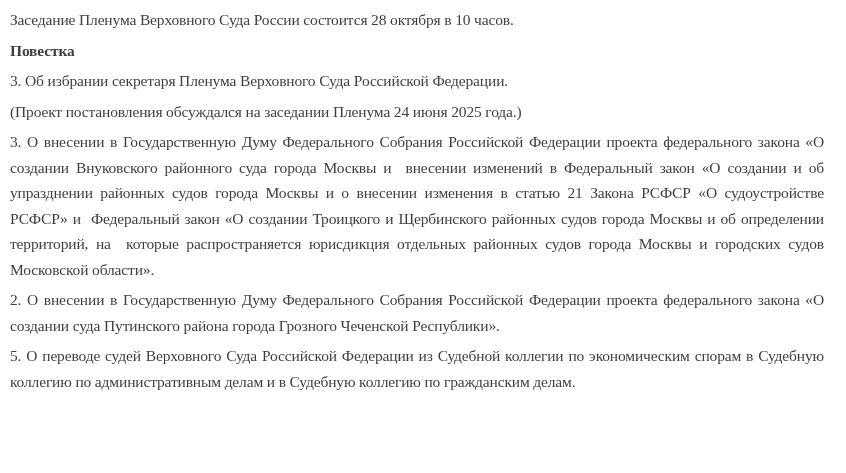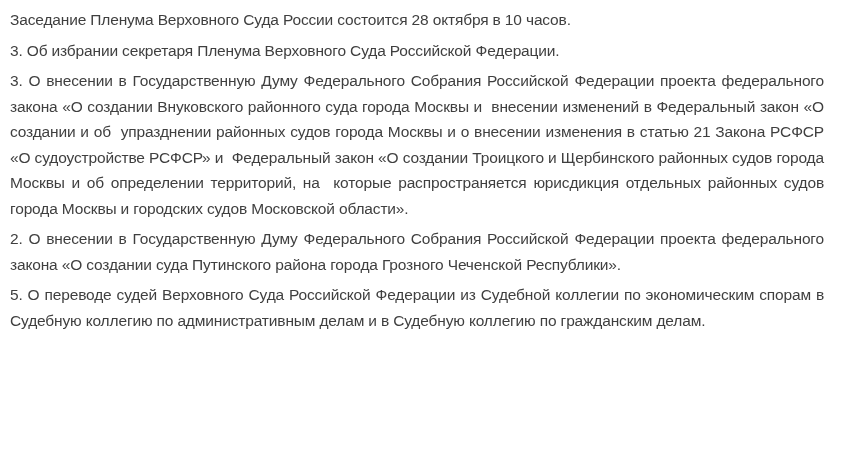--- a/index.html
+++ b/index.html
@@ -15,36 +15,39 @@
       font-size: 15.5px;
       line-height: 25.5px;
       letter-spacing: -0.15px;
       color: #3f3f3f;
       background: #ffffff;
     }
     .doc p {
       margin: 0 12px 5px 0;
       text-align: justify;
       white-space: pre-wrap;
+      font-family: Liberation Serif, serif;
     }
     .doc p.heading {
       font-weight: bold;
       text-align: left;
     }
   </style>
 </head>
 <body>
 
 <div class="doc">
   <p>Заседание Пленума Верховного Суда России состоится 28 октября в 10 часов.</p>
 
+  <p class="heading">Повестка</p>
 
   <p>3. Об избрании секретаря Пленума Верховного Суда Российской Федерации.</p>
 
 
+  <p>(Проект постановления обсуждался на заседании Пленума 24 июня 2025 года.)</p>
 
   <p>3. О внесении в Государственную Думу Федерального Собрания Российской Федерации проекта федерального закона «О создании Внуковского районного суда города Москвы и  внесении изменений в Федеральный закон «О создании и об  упразднении районных судов города Москвы и о внесении изменения в статью 21 Закона РСФСР «О судоустройстве РСФСР» и  Федеральный закон «О создании Троицкого и Щербинского районных судов города Москвы и об определении территорий, на  которые распространяется юрисдикция отдельных районных судов города Москвы и городских судов Московской области».</p>
 
   <p>2. О внесении в Государственную Думу Федерального Собрания Российской Федерации проекта федерального закона «О создании суда Путинского района города Грозного Чеченской Республики».</p>
 
   <p>5. О переводе судей Верховного Суда Российской Федерации из Судебной коллегии по экономическим спорам в Судебную коллегию по административным делам и в Судебную коллегию по гражданским делам.</p>
 
 </div>
 
 </body></html>

